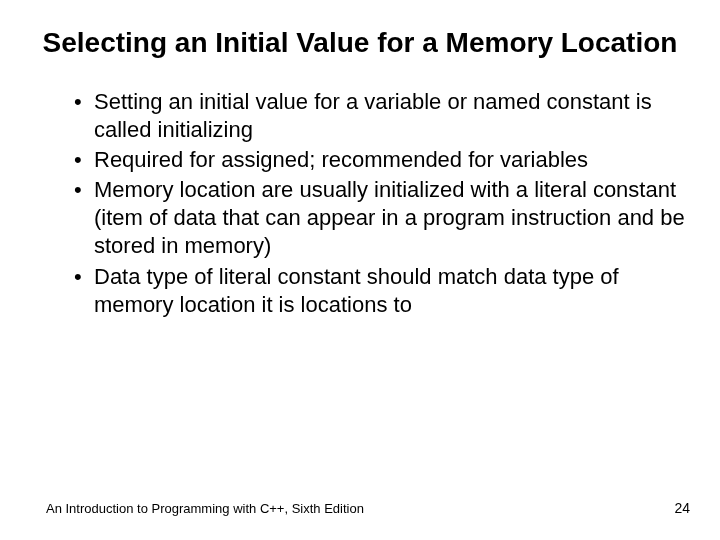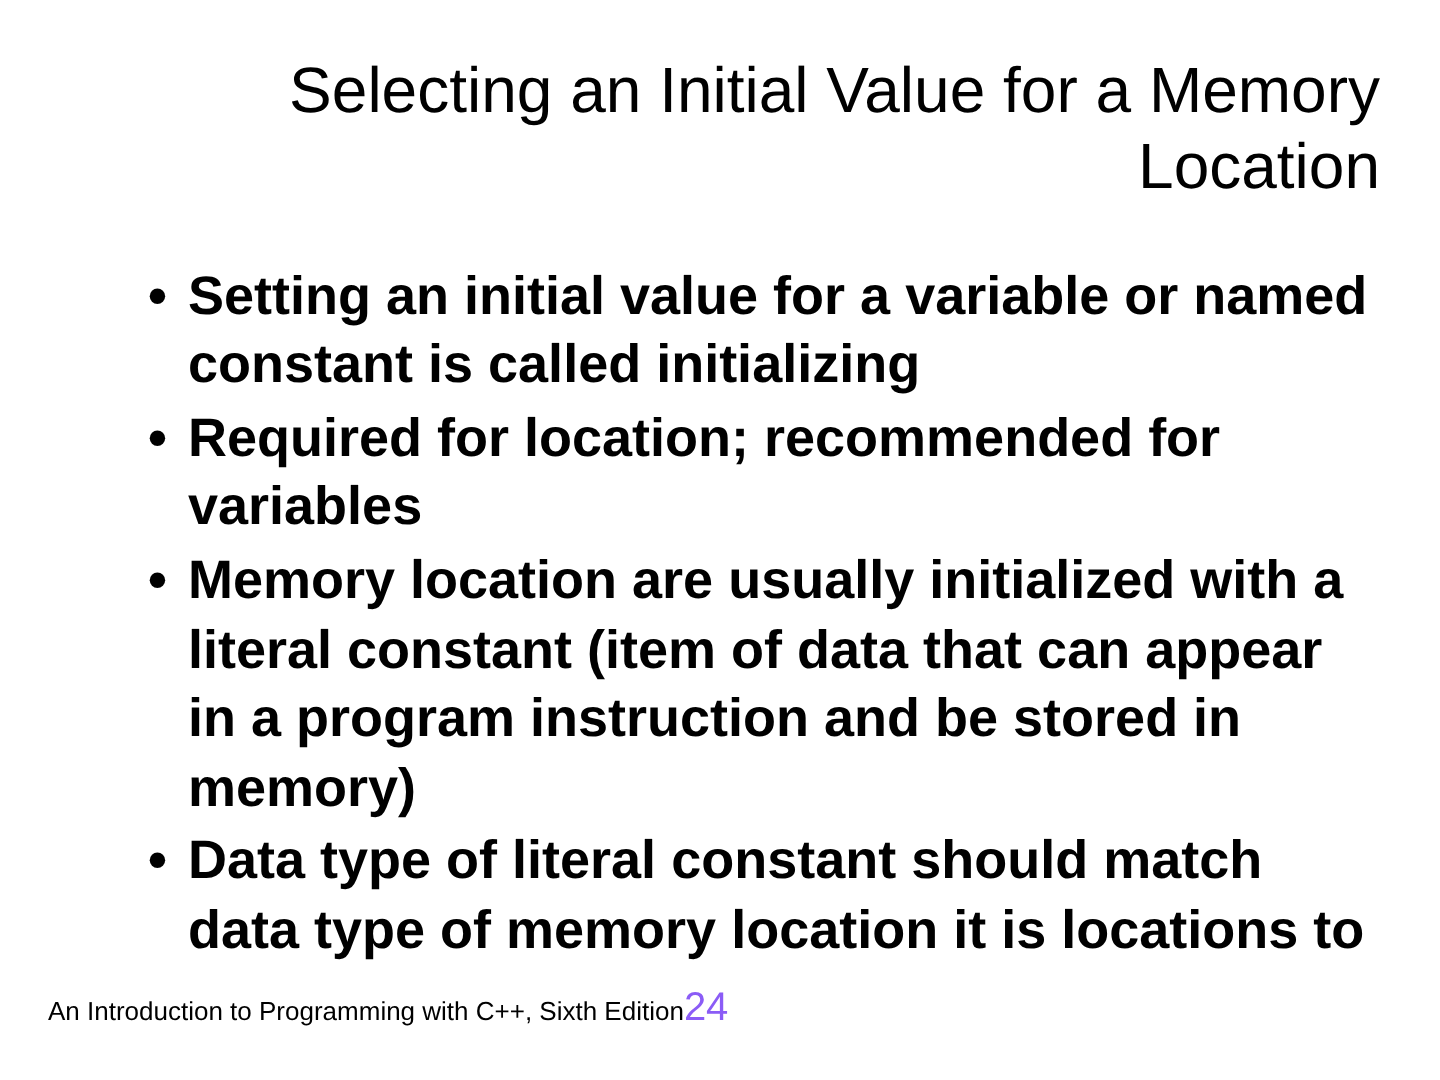--- a/index.html
+++ b/index.html
@@ -1,33 +1,33 @@
 <!DOCTYPE html>
 <html><head>
 <meta charset="utf-8">
 <style>
   * { margin: 0; padding: 0; box-sizing: border-box; }
   html, body { width: 720px; height: 540px; background: #fff; font-family: Arial, Helvetica, sans-serif; color: #000; }
   .slide { width: 720px; height: 540px; position: relative; padding: 20px 30px 0 30px; }
-  .title { font-size: 32px; text-align: right; line-height: 1.2; margin-top: 6px; margin-bottom: 28px; font-weight: normal; }
+  .title { font-size: 28px; text-align: center; line-height: 1.2; margin-top: 6px; margin-bottom: 28px; font-weight: bold; }
   .bullets { list-style: none; padding-left: 44px; }
-  .bullets li { position: relative; font-size: 27px; line-height: 1.28; margin-bottom: 2px; padding-left: 20px; font-weight: bold; }
+  .bullets li { position: relative; font-size: 22px; line-height: 1.28; margin-bottom: 2px; padding-left: 20px; }
   .bullets li::before { content: "•"; position: absolute; left: 0; top: 0; }
-  .footer { position: absolute; bottom: 24px; left: 24px; right: 30px; display: flex; align-items: baseline; }
+  .footer { position: absolute; bottom: 24px; left: 46px; right: 30px; display: flex; justify-content: space-between; align-items: baseline; }
   .footer-left { font-size: 13px; color: #000; }
-  .footer-right { font-size: 20px; color: #8b5cf6; }
+  .footer-right { font-size: 14px; color: #000000; }
 </style>
 </head>
 <body>
 
 <div class="slide">
   <h1 class="title">Selecting an Initial Value for a Memory Location</h1>
   <ul class="bullets">
     <li>Setting an initial value for a variable or named constant is called initializing</li>
-    <li>Required for location; recommended for variables</li>
+    <li>Required for assigned; recommended for variables</li>
     <li>Memory location are usually initialized with a literal constant (item of data that can appear in a program instruction and be stored in memory)</li>
     <li>Data type of literal constant should match data type of memory location it is locations to</li>
   </ul>
   <div class="footer">
     <span class="footer-left">An Introduction to Programming with C++, Sixth Edition</span>
     <span class="footer-right">24</span>
   </div>
 </div>
 
 </body></html>

